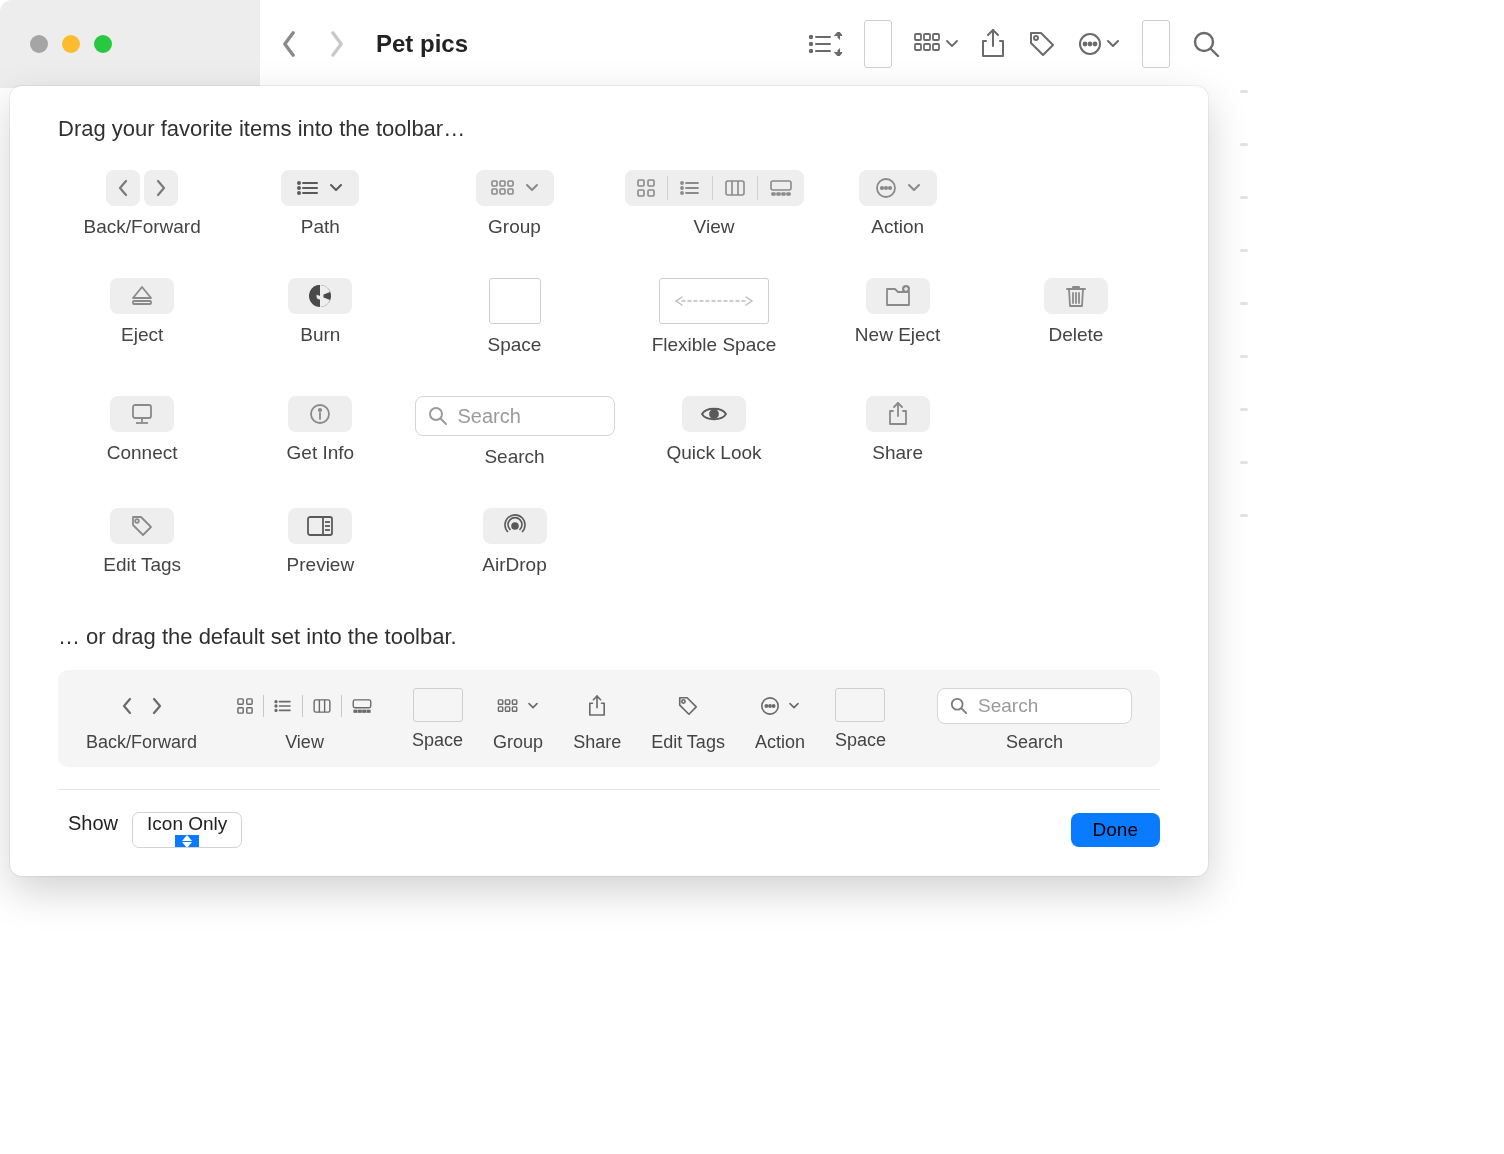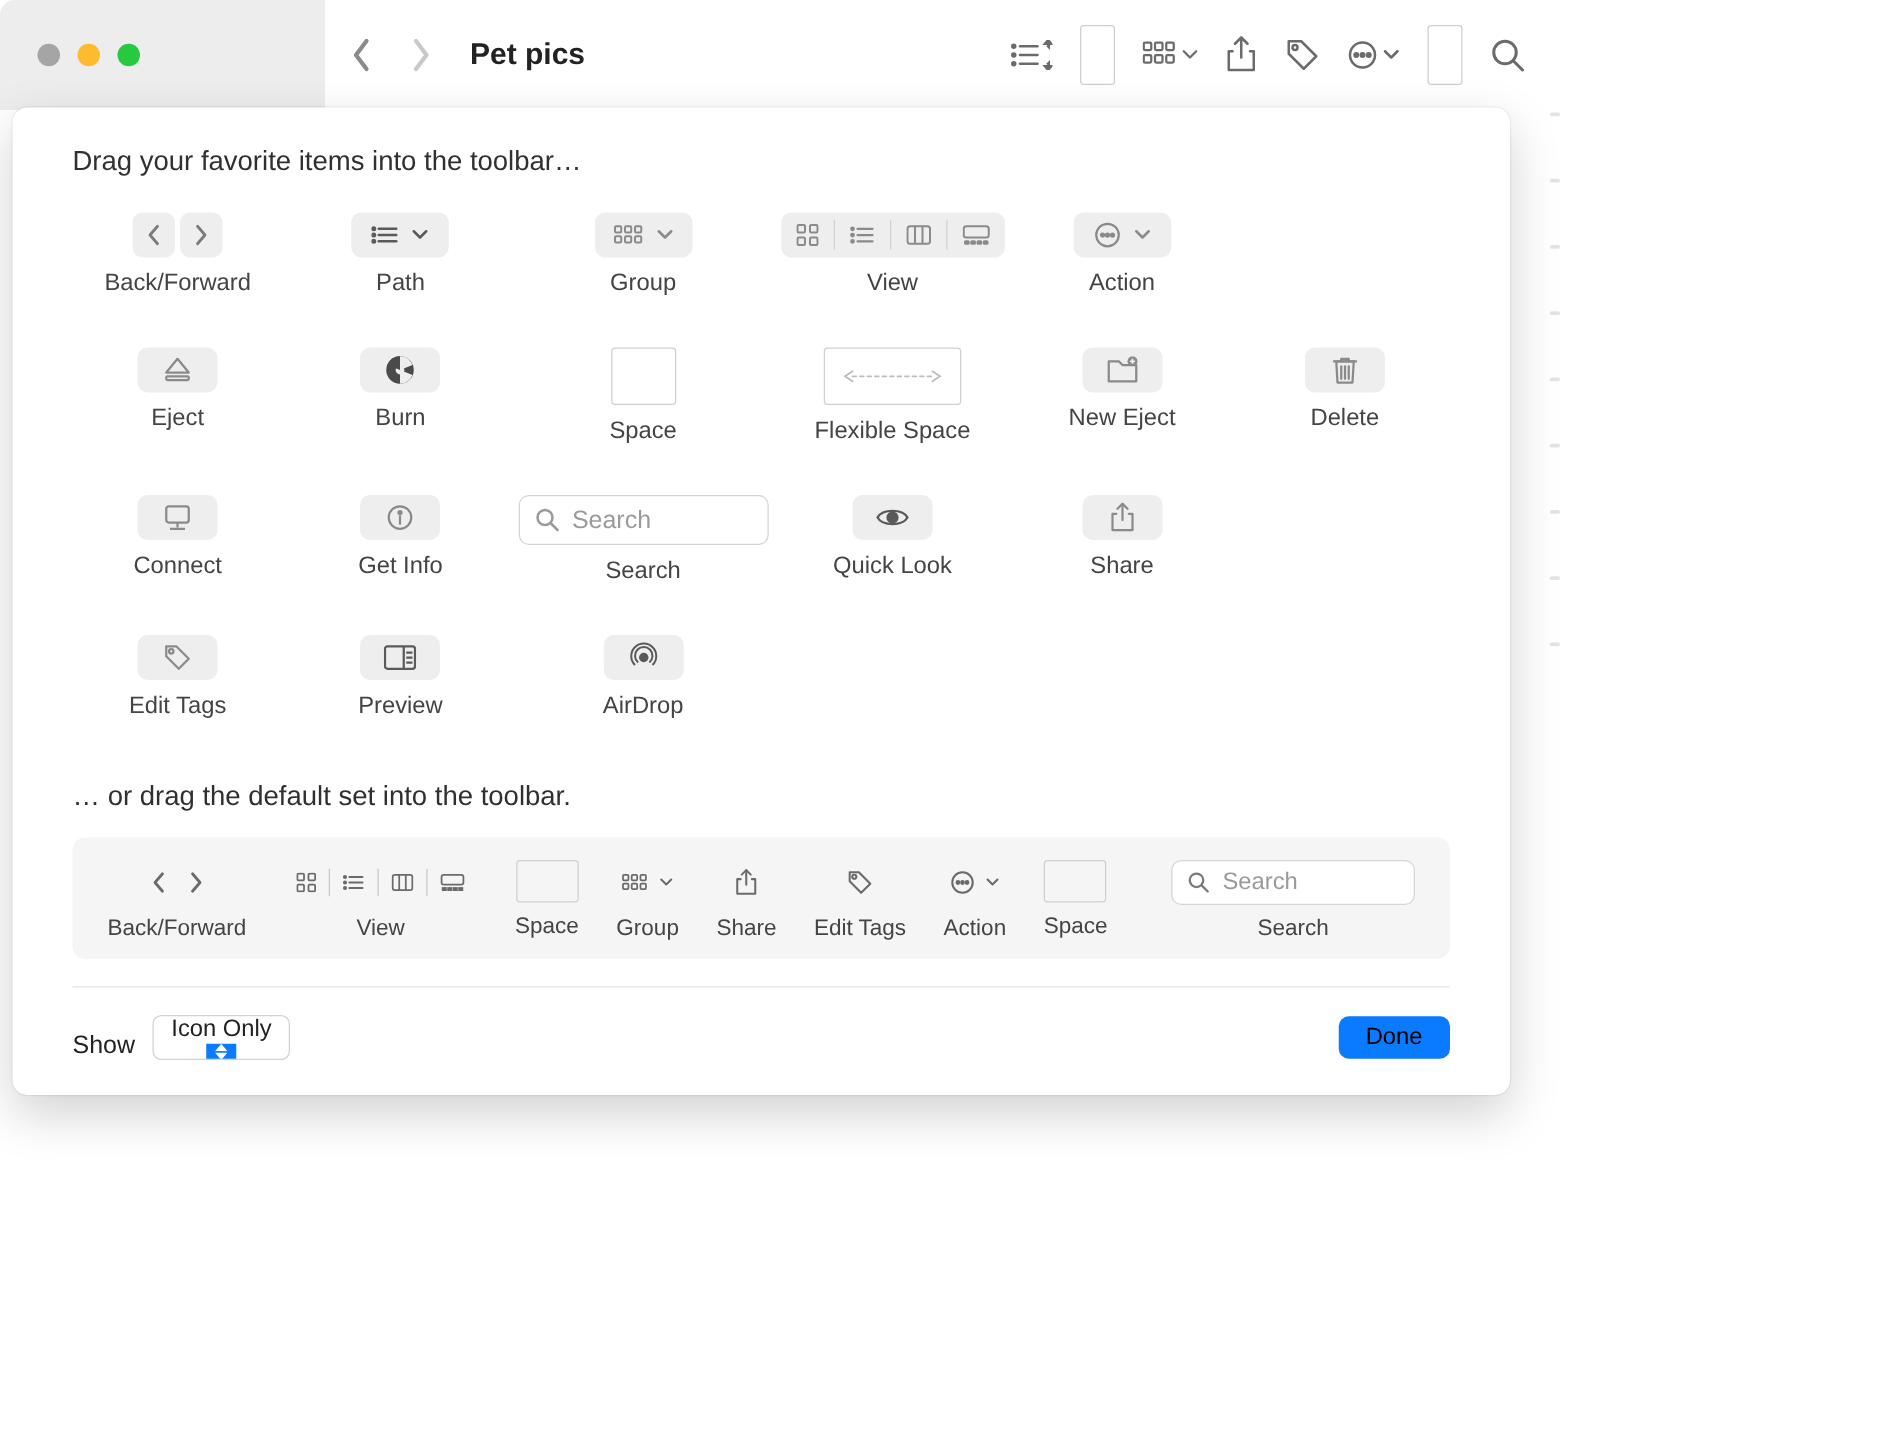--- a/index.html
+++ b/index.html
@@ -203,21 +203,21 @@
     font-size: 19px;
     background:#fff;
   }
   .divider {
     height:1px; background:#e6e6e6; margin: 0 0 22px 0;
   }
   
   .bottom-row {
     display:flex; align-items:center; justify-content:space-between;
   }
-  .show-group { display:flex; align-items:flex-end; gap:14px;}
+  .show-group { display:flex; align-items:flex-start; gap:14px;margin-left:10px;}
   .show-label { font-size:20px; color:#222;}
   .select-wrap {
     display:flex; align-items:center;
     border:1px solid #d2d2d2;
     border-radius:7px;
     height:36px;
     overflow:hidden;
     background:#fff;
     flex-direction:column;
   }

